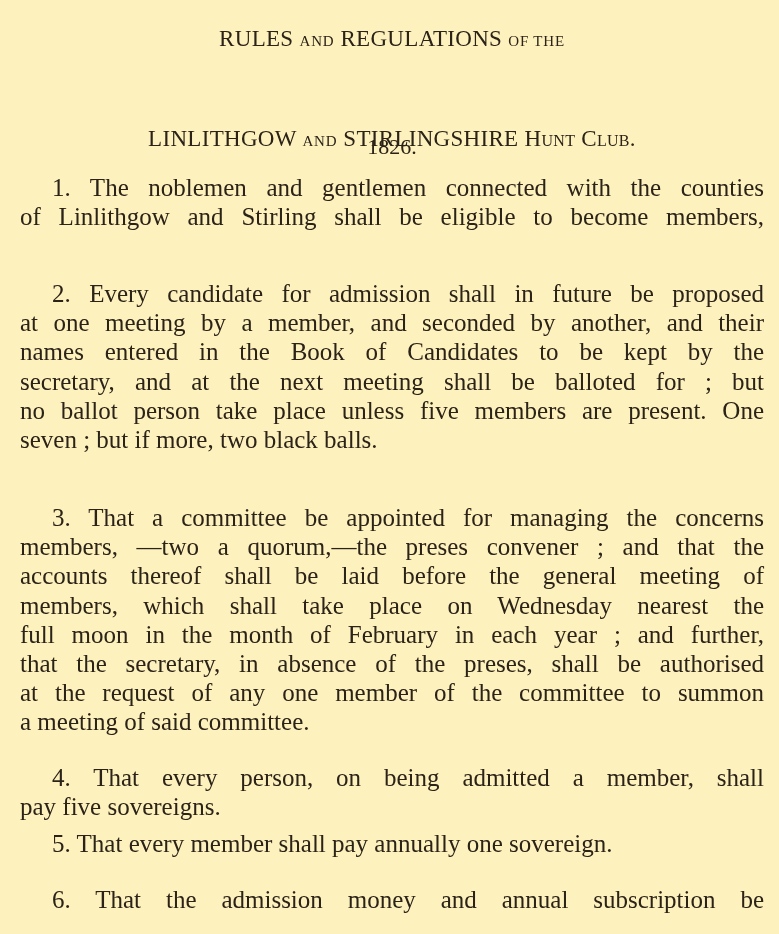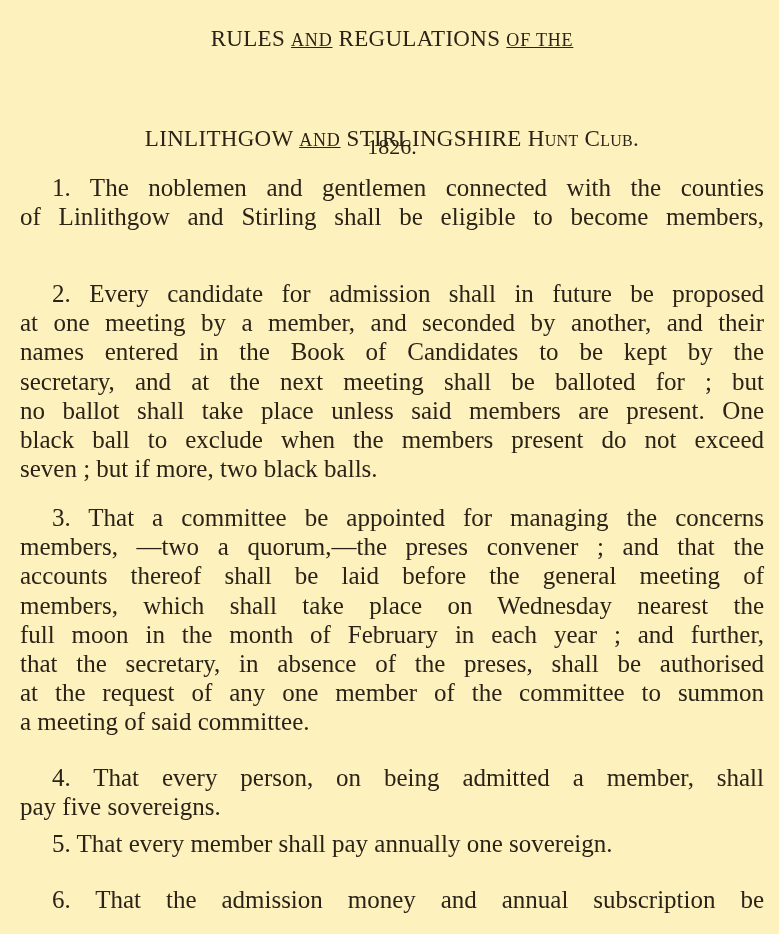--- a/index.html
+++ b/index.html
@@ -25,23 +25,22 @@
     .title-line {
       text-align: center;
       font-size: 23px;
       letter-spacing: 0.3px;
       white-space: nowrap;
       position: absolute;
       left: 0;
       width: 744px;
     }
     .title-line .sc {
-      font-size: 18px;
+      font-size: 15px;
       letter-spacing: 0.8px;
-      text-decoration: underline;
     }
     #t1 { top: 26px; }
     #t2 { top: 78px; margin-top: 48px; }
     #year {
       position: absolute;
       top: 118px;
       left: 0;
       width: 744px;
       text-align: center;
       font-size: 22px;
@@ -99,22 +98,21 @@
 
   <div class="para" id="p1">
       <span class="line indent"><span>1. </span><span>The noblemen and gentlemen connected with the counties</span></span>
       <span class="line">of Linlithgow and Stirling shall be eligible to become members,</span>
     </div>
   <div class="para" id="p2">
       <span class="line indent"><span>2. </span><span>Every candidate for admission shall in future be proposed</span></span>
       <span class="line">at one meeting by a member, and seconded by another, and their</span>
       <span class="line">names entered in the Book of Candidates to be kept by the</span>
       <span class="line">secretary, and at the next meeting shall be balloted for ; but</span>
-      <span class="line">no ballot shall take place unless said members are present.  One</span>
-      <span class="line">black ball to exclude when the members present do not exceed</span>
+      <span class="line">no ballot person take place unless five members are present.  One</span>
       <span class="line last">seven ; but if more, two black balls.</span>
     </div>
   <div class="para" id="p3">
       <span class="line indent"><span>3. </span><span>That a committee be appointed for managing the concerns</span></span>
       <span class="line">members, —two a quorum,—the preses convener ; and that the</span>
       <span class="line">accounts thereof shall be laid before the general meeting of</span>
       <span class="line">members, which shall take place on Wednesday nearest the</span>
       <span class="line">full moon in the month of February in each year ; and further,</span>
       <span class="line">that the secretary, in absence of the preses, shall be authorised</span>
       <span class="line">at the request of any one member of the committee to summon</span>

